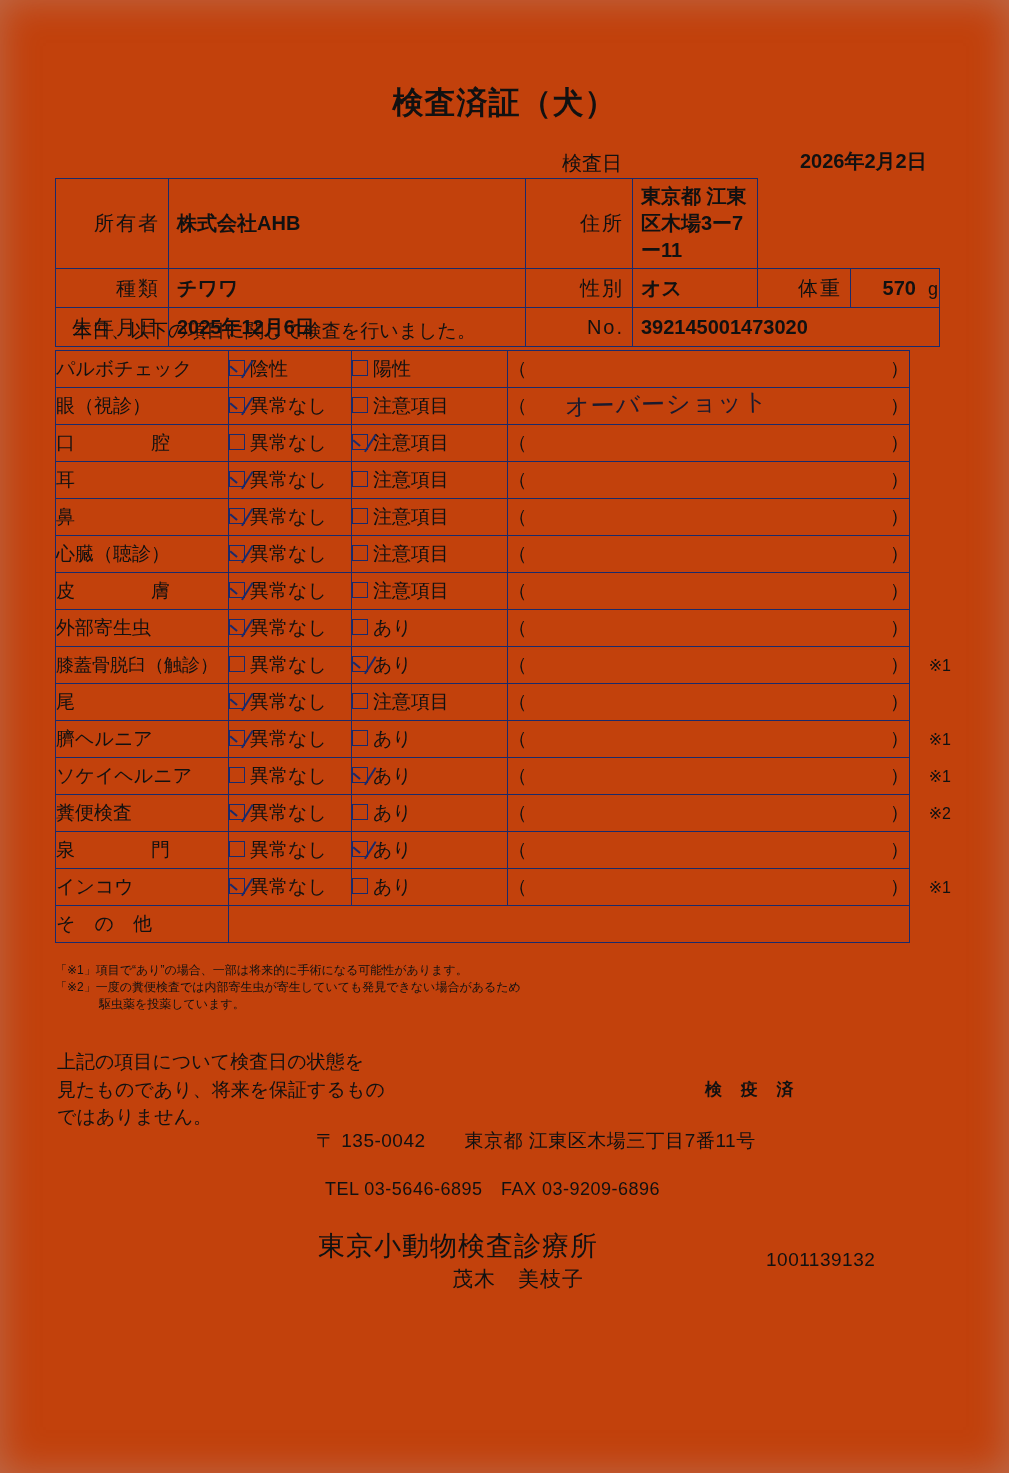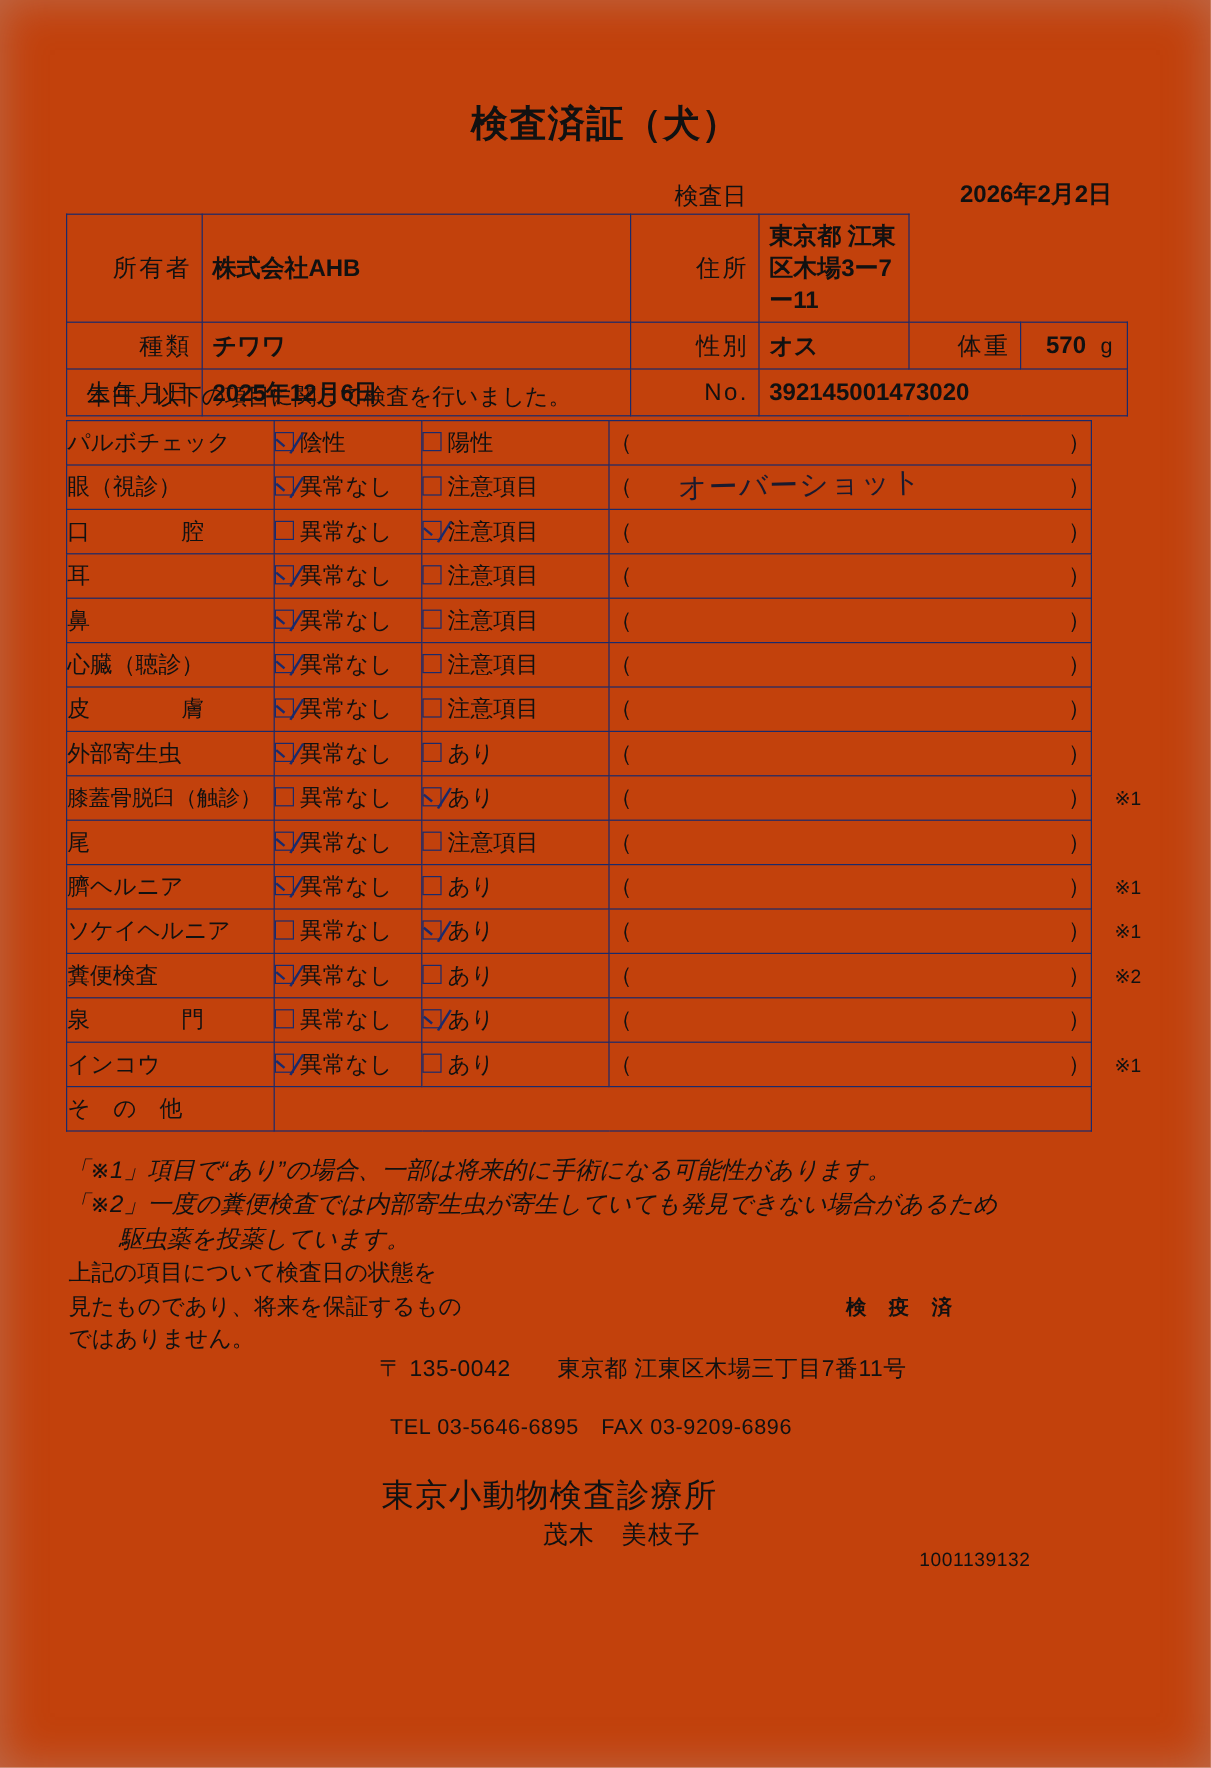--- a/index.html
+++ b/index.html
@@ -172,24 +172,23 @@
     transform: rotate(-1.5deg);
   }
 
   .last-row-empty { height: 40px; }
 
   
   .footnotes {
     position: absolute;
     left: 55px;
     top: 962px;
-    font-size: 20px;
+    font-size: 12px;
     line-height: 1.42;
     width: 880px;
-    font-style: italic;
   }
   .footnotes div { white-space: nowrap; }
   .fn-indent { padding-left: 44px; }
 
   .disclaimer {
     position: absolute;
     left: 57px;
     top: 1048px;
     font-size: 19px;
     line-height: 1.45;
@@ -228,22 +227,22 @@
   .doctor {
     position: absolute;
     left: 452px;
     top: 1265px;
     font-size: 21px;
     letter-spacing: 1px;
   }
   .serial {
     position: absolute;
     left: 766px;
-    top: 1292px;
-    font-size: 16px;
+    top: 1249px;
+    font-size: 19px;
     letter-spacing: 0.5px;
   }
 </style>
 </head>
 <body>
 
 <div class="page">
 
   <div class="title">検査済証（犬）</div>
 
@@ -257,21 +256,21 @@
       <td class="val" style="width:340px">株式会社AHB</td>
       <td class="lbl" style="width:90px">住所</td>
       <td class="val">東京都 江東区木場3ー7ー11</td>
     </tr>
     <tr>
       <td class="lbl">種類</td>
       <td class="val">チワワ</td>
       <td class="lbl">性別</td>
       <td class="val" style="width:108px">オス</td>
       <td class="lbl" style="width:76px">体重</td>
-      <td style="padding-right:12px">
+      <td style="padding-right:1px">
         <div style="display:flex;justify-content:flex-end;align-items:baseline;">
           <span class="val">570</span>
           <span style="margin-left:12px;font-size:18px">g</span>
         </div>
       </td>
     </tr>
     <tr>
       <td class="lbl">生年月日</td>
       <td class="val">2025年12月6日</td>
       <td class="lbl">No.</td>

